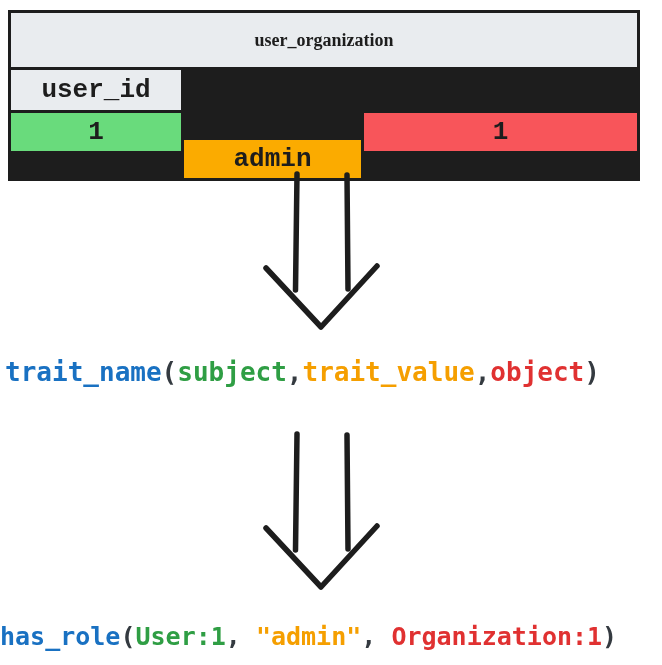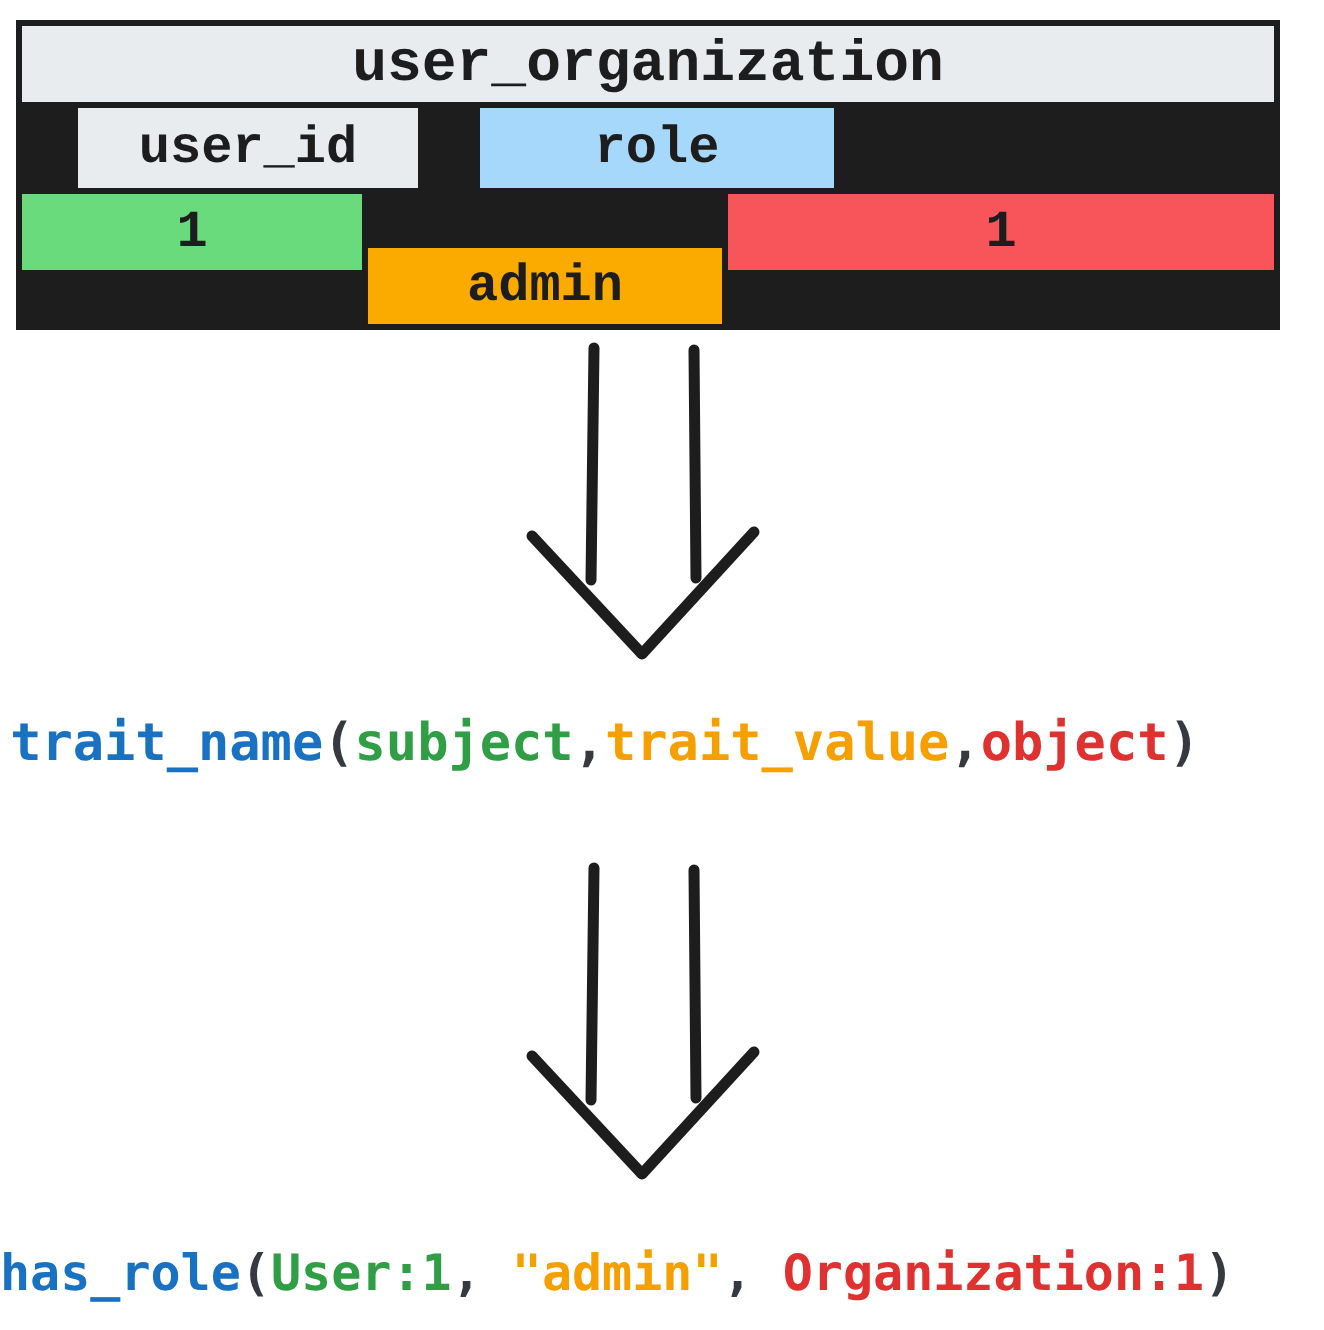--- a/index.html
+++ b/index.html
@@ -12,27 +12,27 @@
   .page { width: 662px; height: 665px; position: relative; }
 
   
   .db-table {
     position: absolute; left: 8px; top: 10px;
     width: 626px;
     border: 3px solid var(--c-border);
     background: var(--c-border);
   }
   .t-title {
-    height: 38px;
+    height: 54px;
     display: flex; align-items: center; justify-content: center;
-    font-family: Liberation Mono, monospace;
-    font-weight: bold; font-size: 29px; color: var(--c-ink);
+    font-family: Liberation Serif, serif;
+    font-weight: bold; font-size: 18px; color: var(--c-ink);
   }
   .t-row { display: flex; border-top: 3px solid var(--c-border); }
-  .t-row.header .t-cell { height: 40px; margin-left: 28px; }
+  .t-row.header .t-cell { height: 40px; }
   .t-row.data .t-cell { height: 38px; }
   .t-cell {
     display: flex; align-items: center; justify-content: center;
     font-family: "Liberation Mono", "DejaVu Sans Mono", monospace;
     font-weight: bold; font-size: 26px; color: var(--c-ink);
     box-sizing: border-box;
   }
   .t-cell.c0 { width: 173px; border-right: 3px solid var(--c-border); }
   .t-cell.c1 { width: 180px; border-right: 3px solid var(--c-border); }
   .t-cell.c2 { flex: 1; }
@@ -62,21 +62,20 @@
 </style>
 </head>
 <body>
 
 <div class="page">
 
   <div class="db-table">
     <div class="t-title" data-bg="gray">user_organization</div>
     <div class="t-row header">
       <div class="t-cell c0" data-bg="gray">user_id</div>
-      <div class="t-cell c1" data-bg="blue">role</div>
     </div>
     <div class="t-row data">
       <div class="t-cell c0" data-bg="green">1</div>
       <div class="t-cell c1" data-bg="orange">admin</div>
       <div class="t-cell c2" data-bg="red">1</div>
     </div>
   </div>
 
   <svg class="arrow a1" viewBox="0 0 122 162">
     <line x1="37" y1="6" x2="35.5" y2="122"></line>

